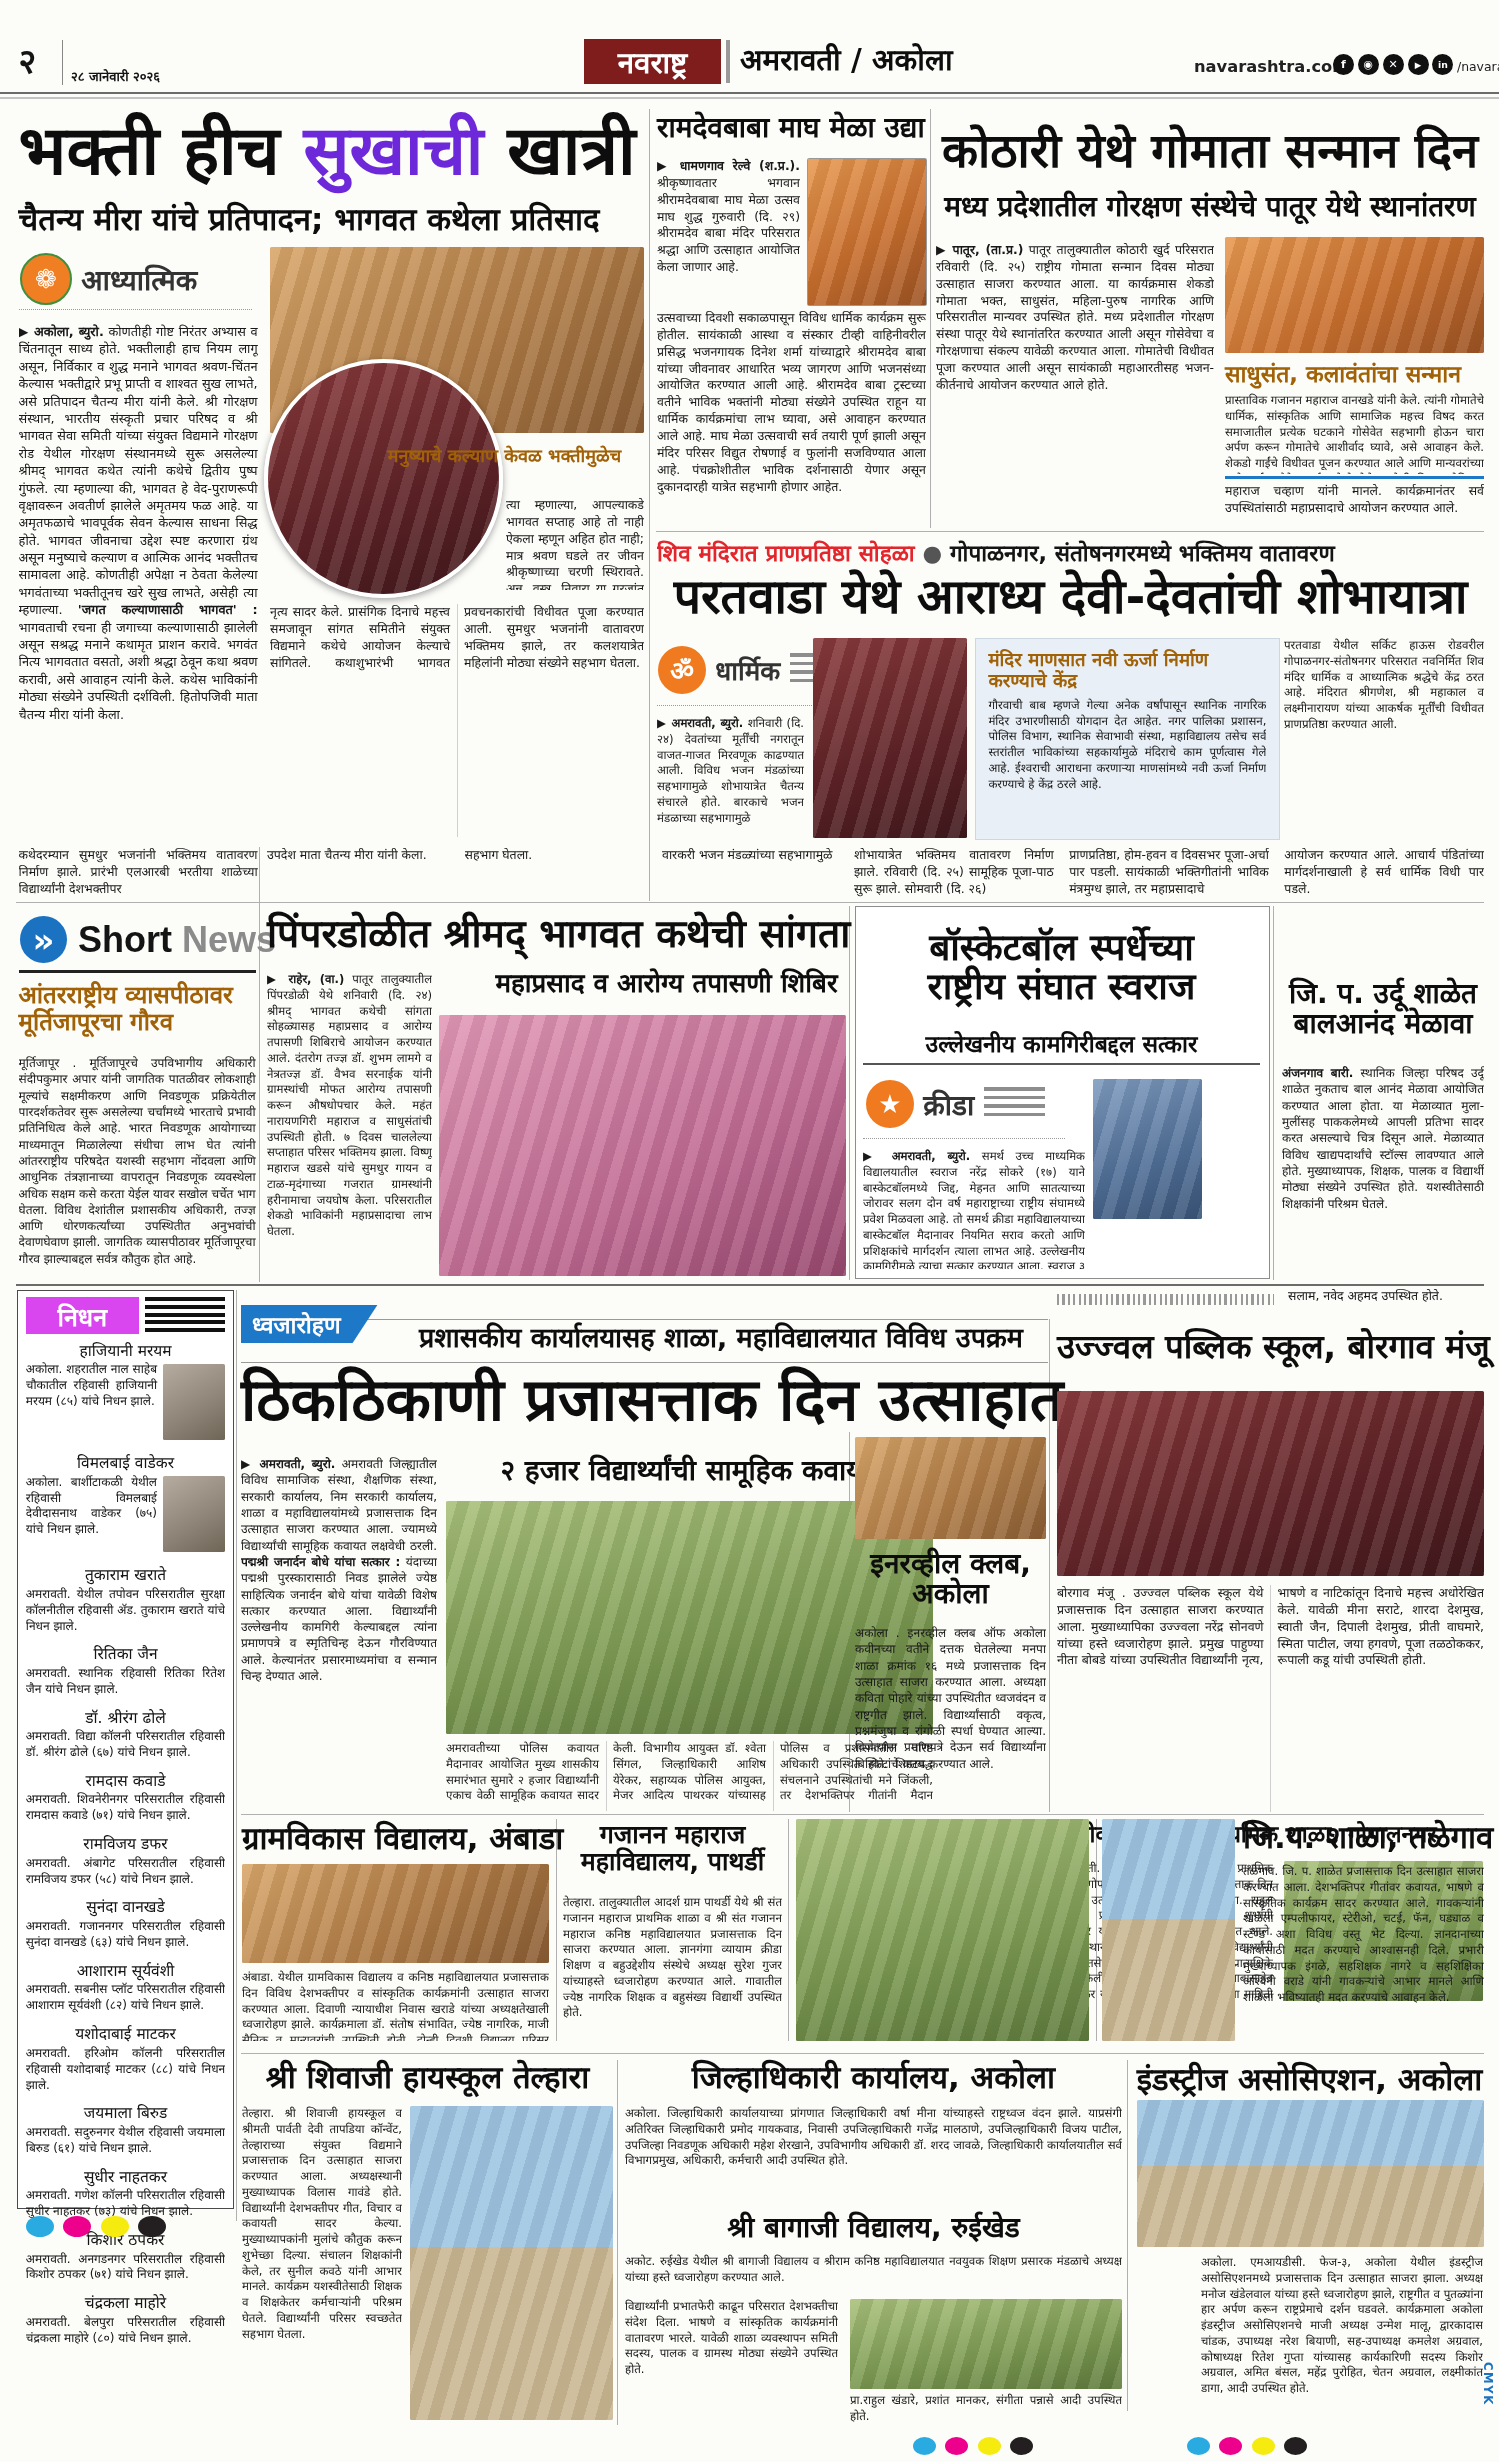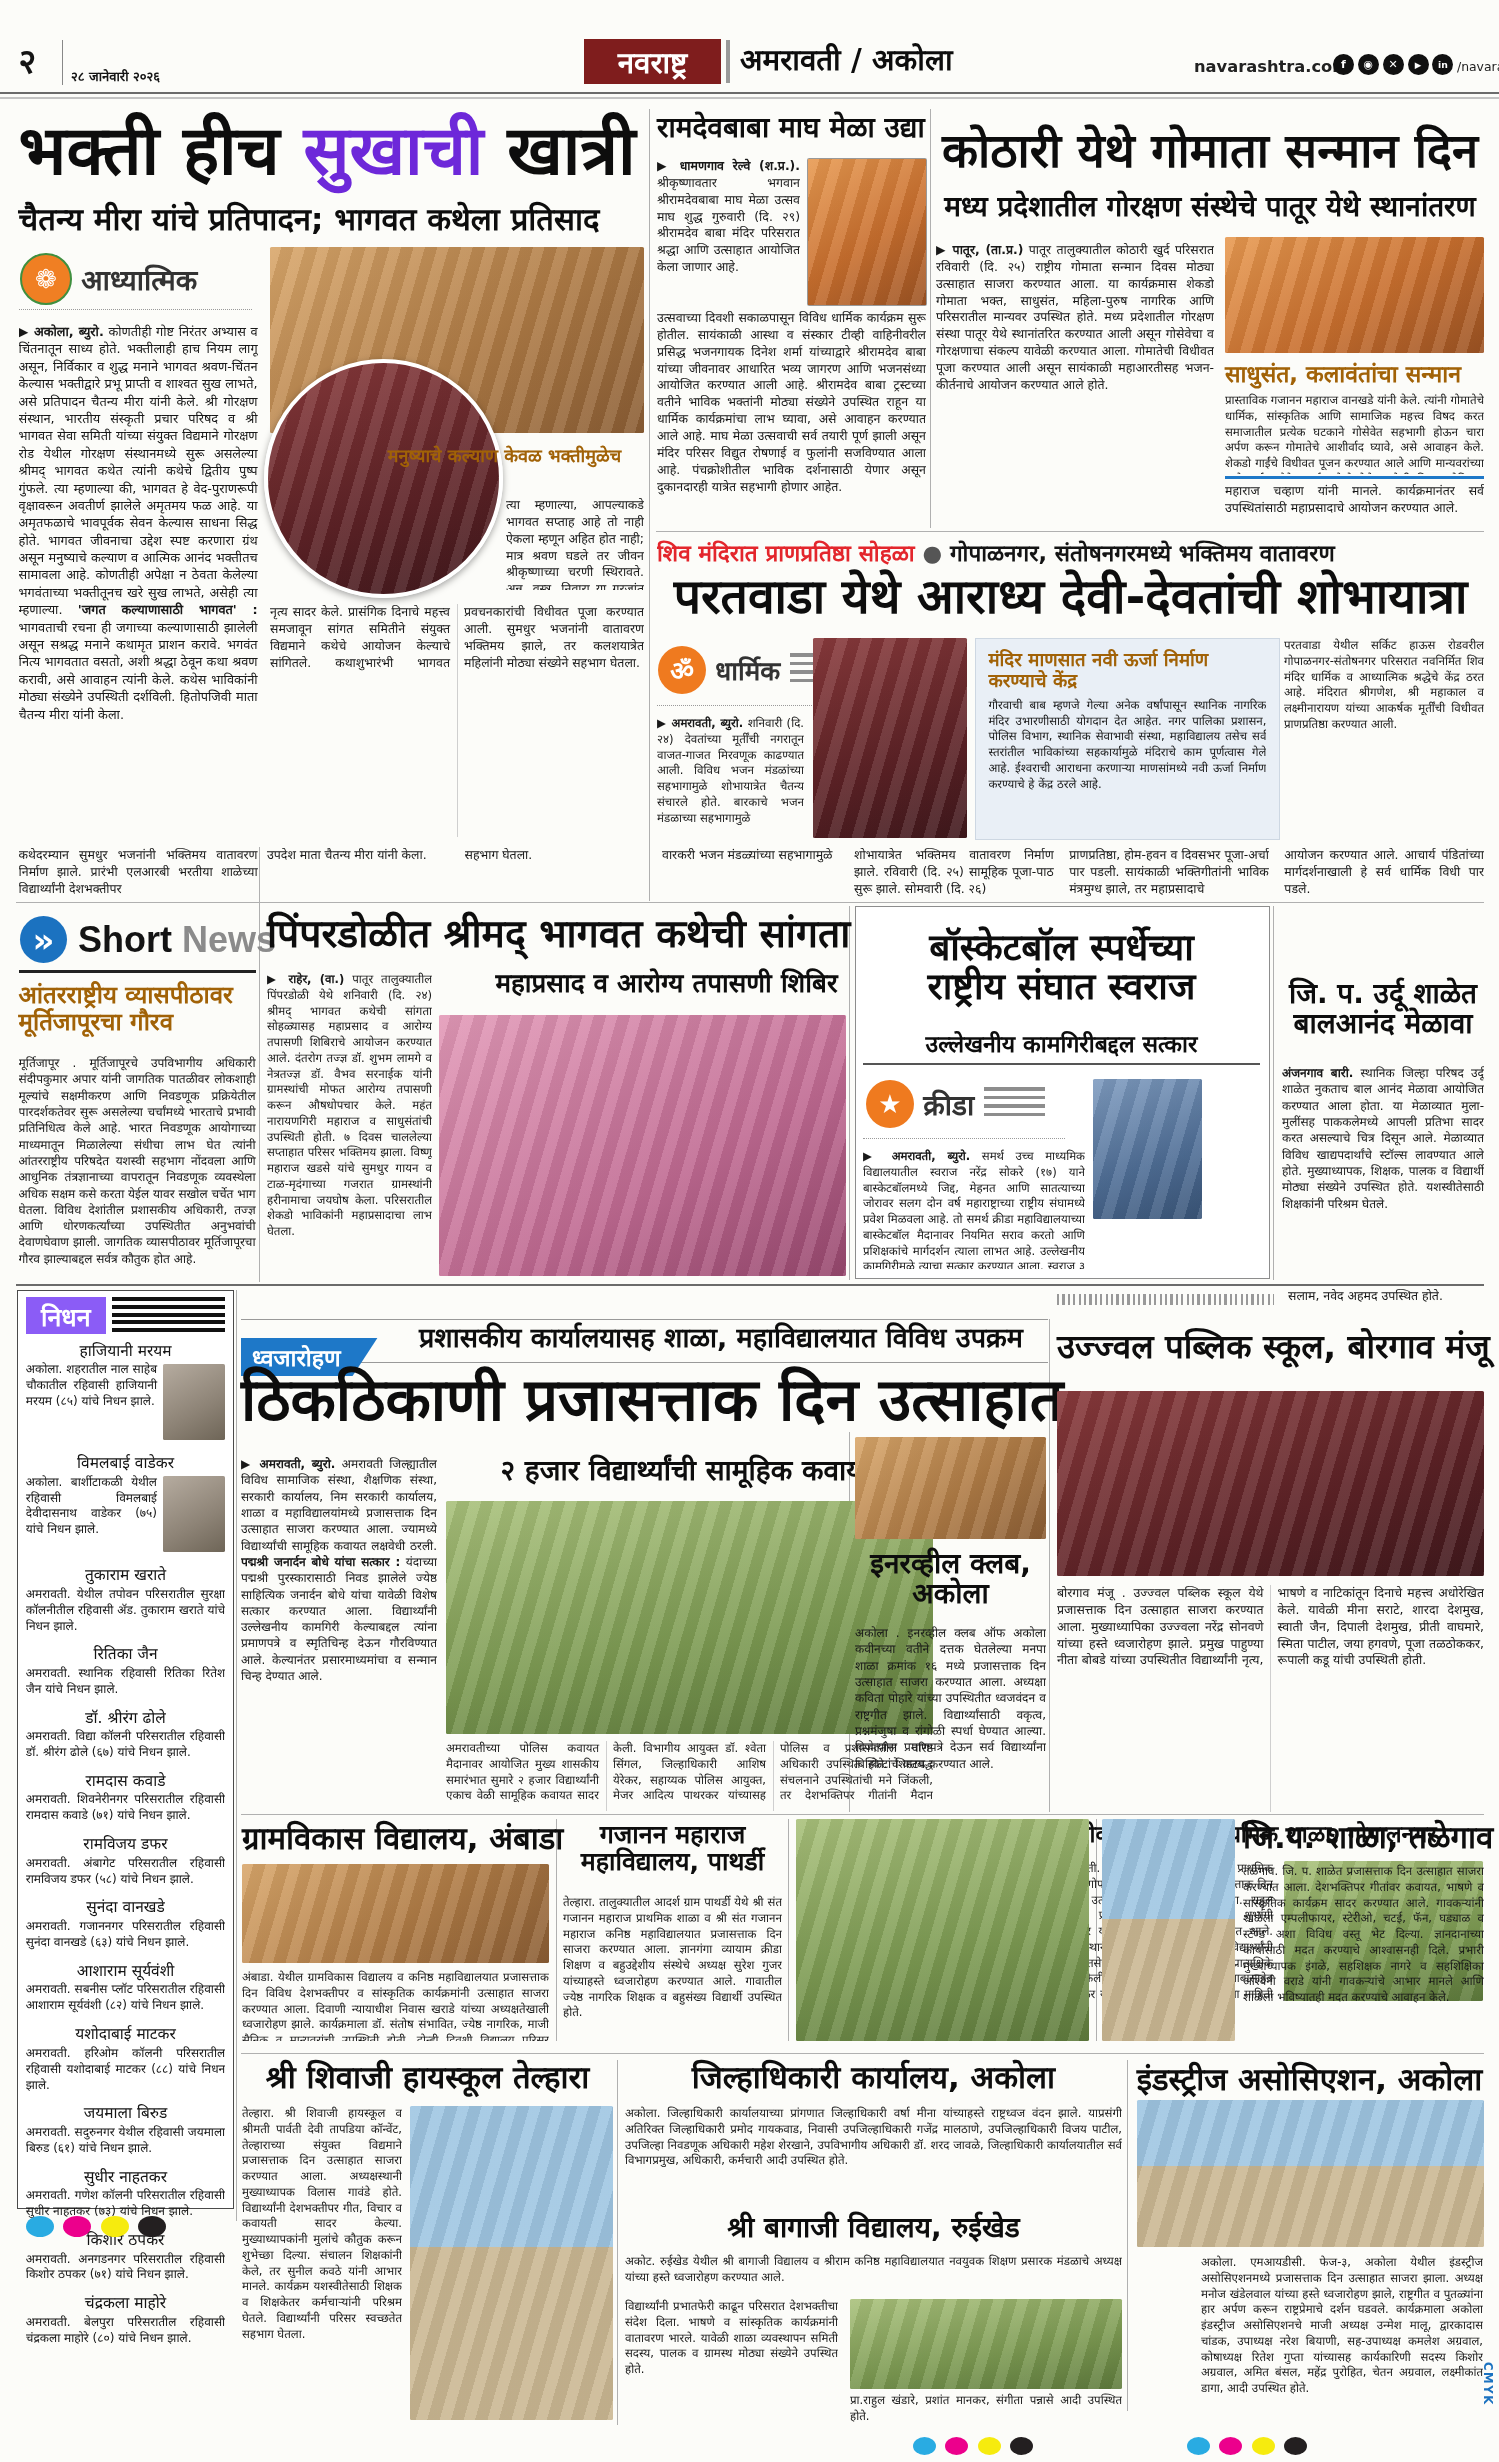--- a/index.html
+++ b/index.html
@@ -213,21 +213,21 @@
   <div>जि. प. उर्दू शाळेत</div>
   <div>बालआनंद मेळावा</div>
 </div>
 <div class="abs bt" style="left:1282px;top:1065px;width:202px;height:211px;font-size:12px">
   <span class="dl">अंजनगाव बारी.</span>
   <span>स्थानिक जिल्हा परिषद उर्दू शाळेत नुकताच बाल आनंद मेळावा आयोजित करण्यात आला होता. या मेळाव्यात मुला-मुलींसह पाककलेमध्ये आपली प्रतिभा सादर करत असल्याचे चित्र दिसून आले. मेळाव्यात विविध खाद्यपदार्थांचे स्टॉल्स लावण्यात आले होते. मुख्याध्यापक, शिक्षक, पालक व विद्यार्थी मोठ्या संख्येने उपस्थित होते. यशस्वीतेसाठी शिक्षकांनी परिश्रम घेतले.</span>
 </div>
 
 <div class="abs" style="left:17px;top:1290px;width:217px;height:919px;border:1.6px solid #4a4a4a;padding:6.2px 7.8px;box-sizing:border-box;background:#fff">
   <div style="display:flex;align-items:stretch;height:37px;margin-bottom:4.7px">
-    <div style="background:#8b5cf6;color:#fff;font-size:25px;font-weight:bold;display:flex;align-items:center;justify-content:center;width:80px">निधन</div>
+    <div style="background:#d946ef;color:#fff;font-size:25px;font-weight:bold;display:flex;align-items:center;justify-content:center;width:113px">निधन</div>
     <div style="flex:1;margin-left:6.2px;background:repeating-linear-gradient(to bottom,#111 0 3.9px,#fff 3.9px 7.8px)"></div>
   </div>
   <div id="obits">
 
       <div class="obit">
         <div class="obit-name">हाजियानी मरयम</div>
         <div class="obit-row">
           <div class="obit-photo"></div>
           <div class="obit-text">अकोला. शहरातील नाल साहेब चौकातील रहिवासी हाजियानी मरयम (८५) यांचे निधन झाले.</div>
         </div>
@@ -336,21 +336,21 @@
           <div class="obit-text">अमरावती. बेलपुरा परिसरातील रहिवासी चंद्रकला माहोरे (८०) यांचे निधन झाले.</div>
         </div>
       </div>
     </div>
 </div>
 <div class="abs" style="left:26px;top:2216px">
   <span class="dot" style="background:#29abe2"></span><span class="dot" style="background:#ec008c"></span><span class="dot" style="background:#f6eb0e"></span><span class="dot" style="background:#231f20"></span>
 </div>
 
 <div class="abs" style="left:241px;top:1319px;width:807px;height:42px;border-top:1.6px solid #999;border-bottom:1.6px solid #999"></div>
-<div class="abs" style="left:241px;top:1338px;width:155px;height:38px;background:#1e78c8;color:#fff;font-size:23px;font-weight:bold;display:flex;align-items:center;padding-left:11px;clip-path:polygon(0 0,88% 0,72% 100%,0 100%);box-sizing:border-box">ध्वजारोहण</div>
+<div class="abs" style="left:241px;top:1305px;width:155px;height:38px;background:#1e78c8;color:#fff;font-size:23px;font-weight:bold;display:flex;align-items:center;padding-left:11px;clip-path:polygon(0 0,88% 0,72% 100%,0 100%);box-sizing:border-box">ध्वजारोहण</div>
 <div class="abs hl" style="left:419px;top:1324px;font-size:27px;width:629px">प्रशासकीय कार्यालयासह शाळा, महाविद्यालयात विविध उपक्रम</div>
 <div class="abs hl c" style="left:241px;top:1369px;font-size:59px;width:807px">ठिकठिकाणी प्रजासत्ताक दिन उत्साहात</div>
 
 <div class="abs bt" style="left:241px;top:1456px;width:196px;height:355px;font-size:12px">
   <span class="dl">▶ अमरावती, ब्युरो.</span>
   <span>अमरावती जिल्ह्यातील विविध सामाजिक संस्था, शैक्षणिक संस्था, सरकारी कार्यालय, निम सरकारी कार्यालय, शाळा व महाविद्यालयांमध्ये प्रजासत्ताक दिन उत्साहात साजरा करण्यात आला. ज्यामध्ये विद्यार्थ्यांची सामूहिक कवायत लक्षवेधी ठरली.</span>
   <span class="dl">पद्मश्री जनार्दन बोधे यांचा सत्कार :</span>
   <span>यंदाच्या पद्मश्री पुरस्कारासाठी निवड झालेले ज्येष्ठ साहित्यिक जनार्दन बोधे यांचा यावेळी विशेष सत्कार करण्यात आला. विद्यार्थ्यांनी उल्लेखनीय कामगिरी केल्याबद्दल त्यांना प्रमाणपत्रे व स्मृतिचिन्ह देऊन गौरविण्यात आले. केल्यानंतर प्रसारमाध्यमांचा व सन्मान चिन्ह देण्यात आले.</span>
 </div>
 <div class="abs hl c" style="left:446px;top:1456px;font-size:28px;width:487px">२ हजार विद्यार्थ्यांची सामूहिक कवायत</div>

